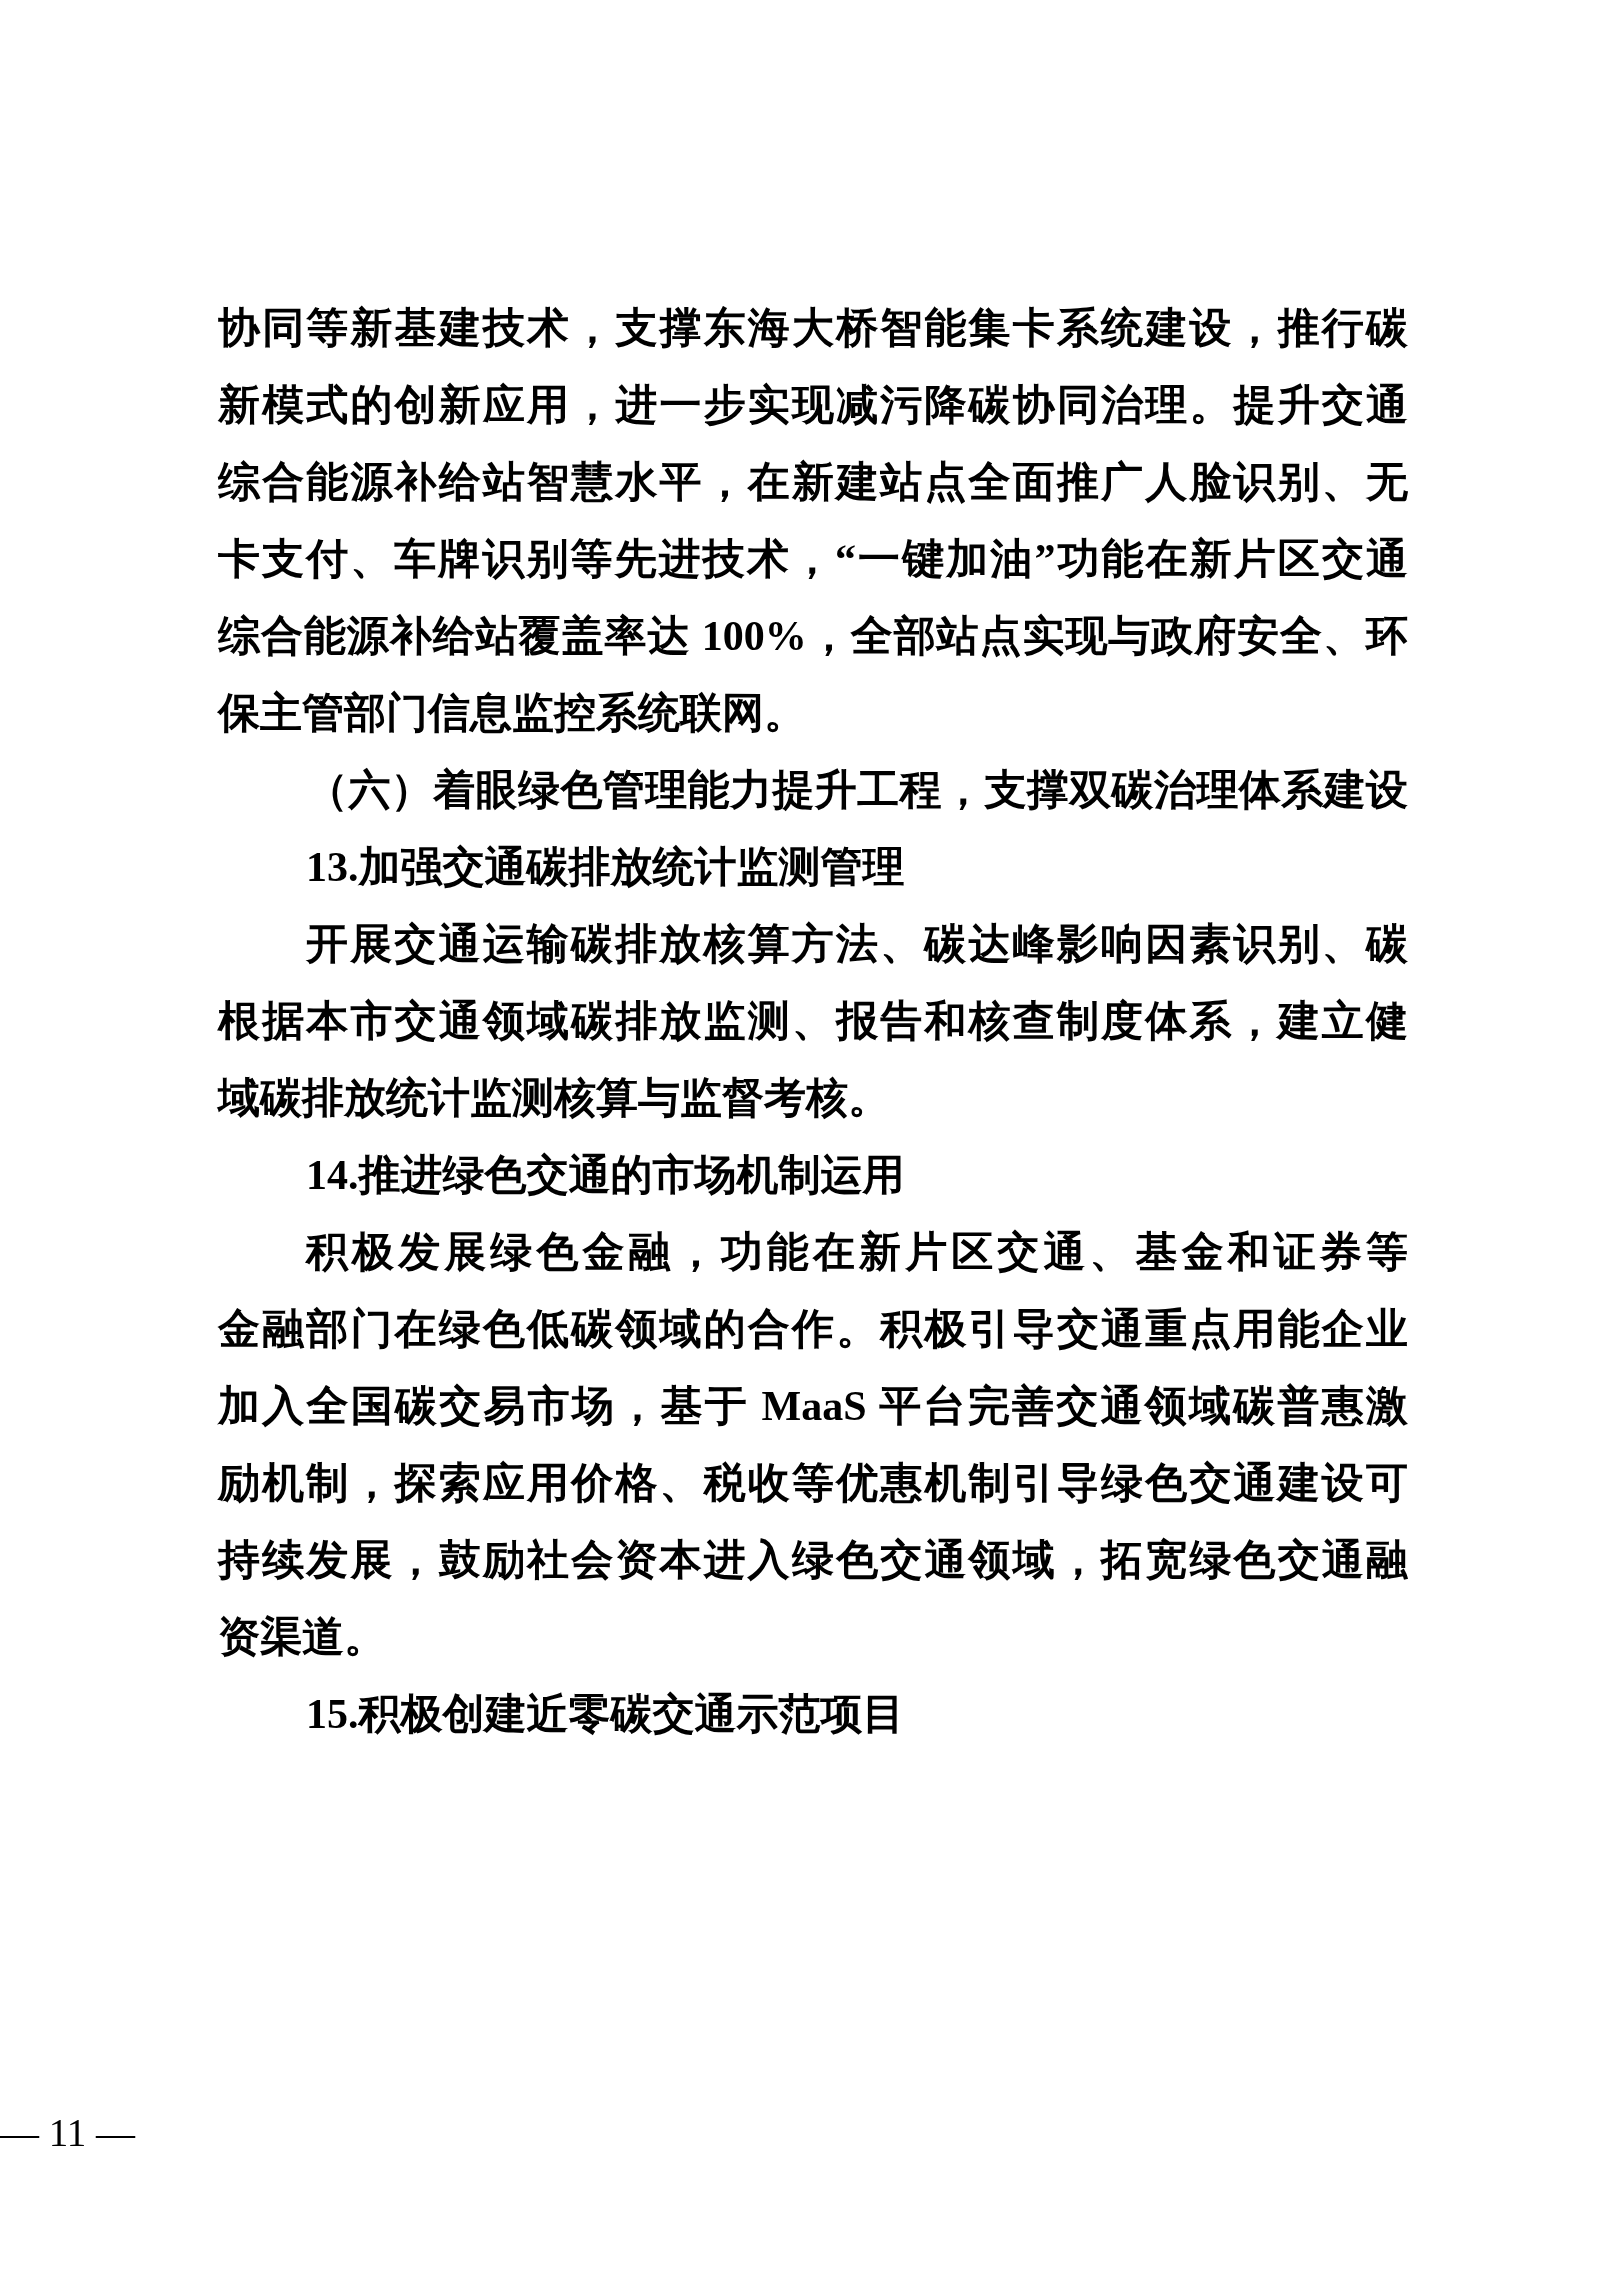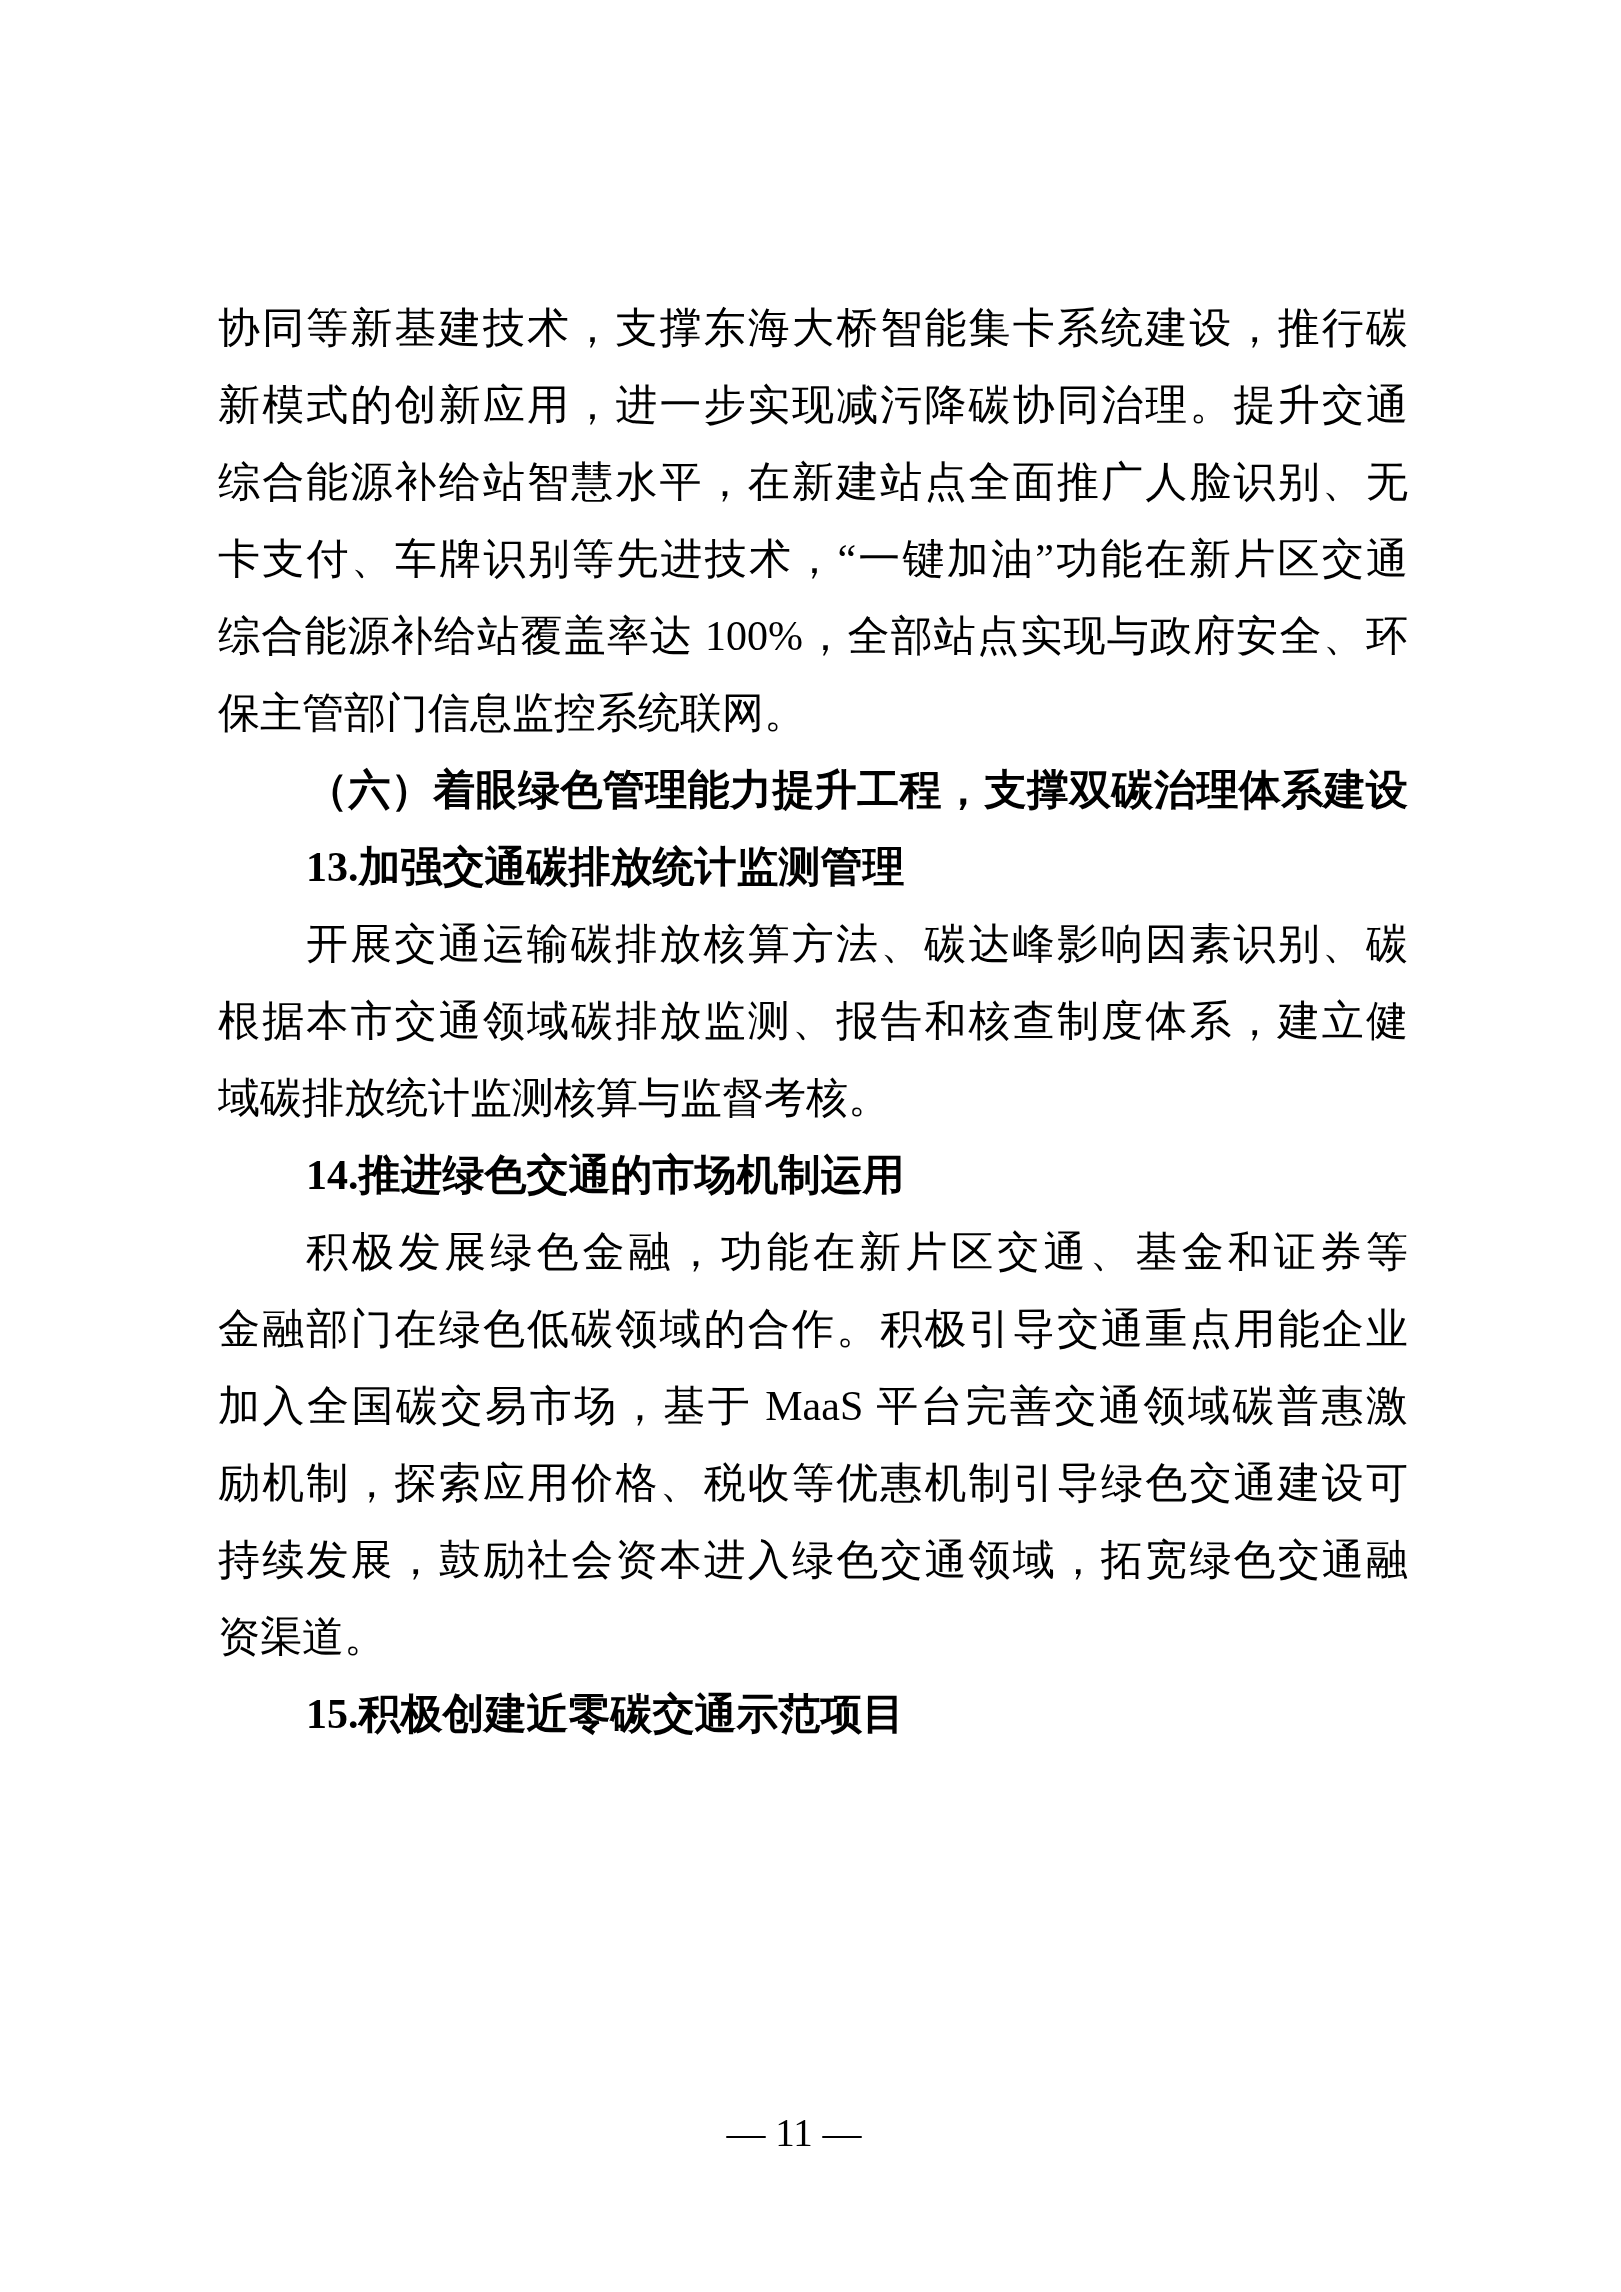--- a/index.html
+++ b/index.html
@@ -22,40 +22,39 @@
     top: 290px;
     width: 1190px;
   }
   .line {
     margin: 0;
     padding: 0;
     font-size: 42px;
     line-height: 77px;
     height: 77px;
     text-align: left;
-    font-weight: 400;
+    font-weight: 700;
     white-space: normal;
     overflow: visible;
   }
   .just {
     text-align: justify;
     text-align-last: justify;
   }
   .indent {
     text-indent: 88px;
   }
   .bold {
     font-weight: 700;
   }
   .pagenum {
     position: absolute;
     top: 2103px;
     left: 0;
     width: 1588px;
-    text-align: center;
     font-size: 39px;
     line-height: 59px;
     color: #000000;
   }
 </style>
 </head>
 <body>
 
 <div class="sheet">
   <div class="textblock">

